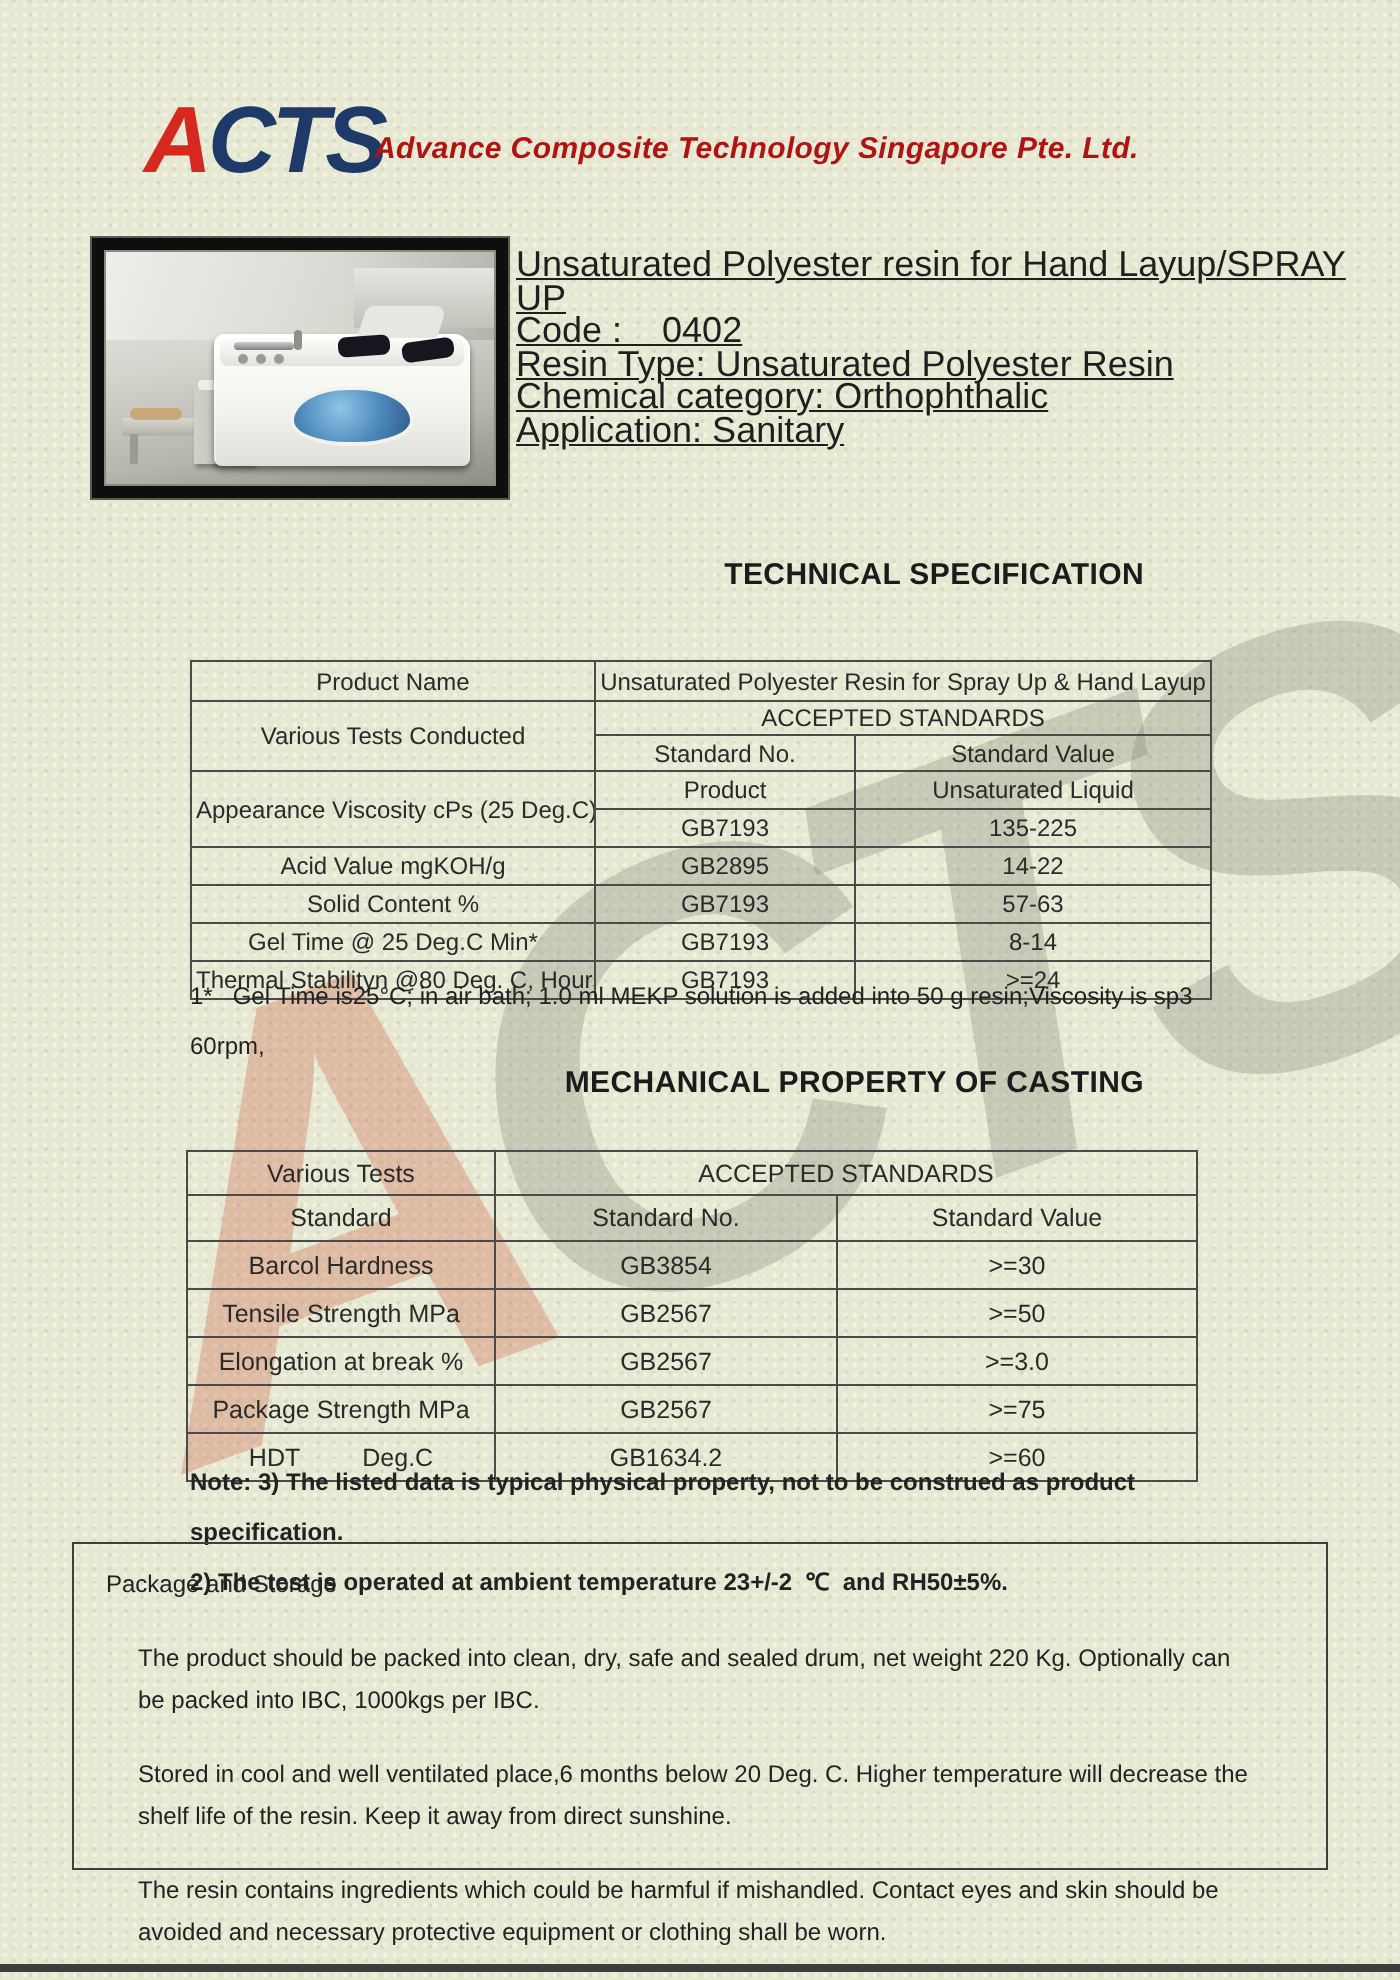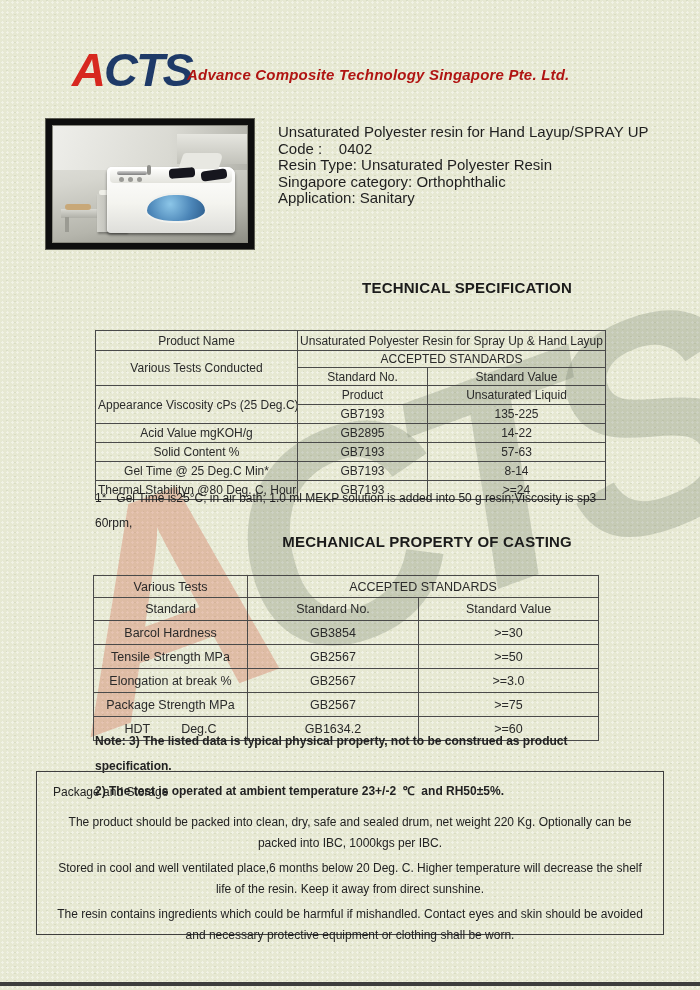--- a/index.html
+++ b/index.html
@@ -40,41 +40,41 @@
   .faucet-bar{position:absolute;left:10px;top:4px;width:30px;height:4px;background:linear-gradient(180deg,#cfcfcf,#7e7e7e);border-radius:2px;}
   .faucet-knob{position:absolute;width:5px;height:5px;border-radius:50%;background:#9a9a96;top:10px;}
   .fk1{left:12px;} .fk2{left:21px;} .fk3{left:30px;}
   .spout{position:absolute;left:40px;top:-2px;width:4px;height:10px;background:#8f8f8b;border-radius:2px;}
   .stool{position:absolute;left:44px;bottom:10px;width:30px;height:38px;background:linear-gradient(90deg,#d2d2cb,#a5a59d);box-shadow:1px 2px 2px rgba(0,0,0,.3);}
   .bench{position:absolute;left:8px;bottom:24px;width:52px;height:9px;background:linear-gradient(180deg,#d8d8d1,#b0b0a8);}
   .bench-leg{position:absolute;left:12px;bottom:10px;width:4px;height:15px;background:#9b9b93;}
   .towel{position:absolute;left:12px;bottom:32px;width:26px;height:6px;background:#c8a878;border-radius:3px;}
   .towel2{position:absolute;left:46px;bottom:47px;width:18px;height:5px;background:#efefe8;border-radius:2px;}
   
-  .desc{left:278px;top:124px;width:417px;font-size:15px;line-height:16.5px;color:#1f1f1f;}
+  .desc{left:258px;top:124px;width:417px;font-size:18px;line-height:16.5px;color:#1f1f1f;text-decoration:underline;}
   .desc .justify{text-align:justify;}
   .pre{white-space:pre-wrap;}
   
   .tbl-title{left:0;width:572px;text-align:right;font-size:15px;font-weight:bold;color:#1b1b1b;letter-spacing:.2px;}
   .t1{top:279px;}
   .t2{top:533px;}
   
   table{border-collapse:collapse;table-layout:fixed;background:transparent;margin-top:20px;}
   td{border:1px solid #4a4a4a;text-align:center;vertical-align:middle;padding:0 2px;white-space:nowrap;overflow:hidden;color:#2a2a2a;}
   .tech{left:95px;top:310px;width:510px;font-size:12px;}
   .mech{left:93px;top:555px;width:505px;font-size:12.5px;}
   .tech,.mech{border:1.5px solid #4a4a4a;}
   
   .footnote{left:95px;top:486px;width:540px;font-size:12px;line-height:25px;color:#222;}
   .notes{left:95px;top:729px;width:540px;font-size:12px;line-height:25px;font-weight:bold;color:#222;}
   
   .package{left:36px;top:771px;width:628px;height:164px;box-sizing:border-box;border:1.5px solid #3e3e3e;
     padding:10px 16px 0 16px;font-size:12px;line-height:21px;color:#222;}
   .pkg-title{font-weight:normal;font-size:12px;margin-bottom:9px;}
-  .package p{margin:4px;text-align:center;}
+  .package p{margin:16px;}
   .bottom-line{left:0;top:982px;width:700px;height:4px;background:#3d3d3d;}
 </style>
 </head>
 <body>
 
 <div class="page">
 
   <div class="watermark"><span class="wm-a">A</span><span class="wm-cts">CTS</span></div>
 
   <div class="z logo"><span class="logo-a">A</span><span class="logo-cts">CTS</span></div>
@@ -101,21 +101,21 @@
         <div class="spout"></div>
         <div class="tub-window"></div>
       </div>
     </div>
   </div>
 
   <section class="z desc">
     <div>Unsaturated Polyester resin for Hand Layup/SPRAY UP</div>
     <div class="pre">Code :    0402</div>
     <div>Resin Type: Unsaturated Polyester Resin</div>
-    <div>Singapore category: Orthophthalic</div>
+    <div>Chemical category: Orthophthalic</div>
     <div>Application: Sanitary</div>
   </section>
 
   <div class="z tbl-title t1">TECHNICAL SPECIFICATION</div>
 
   <table class="z tech">
     <colgroup>
         <col style="width:202px">
         <col style="width:130px">
         <col style="width:178px">

